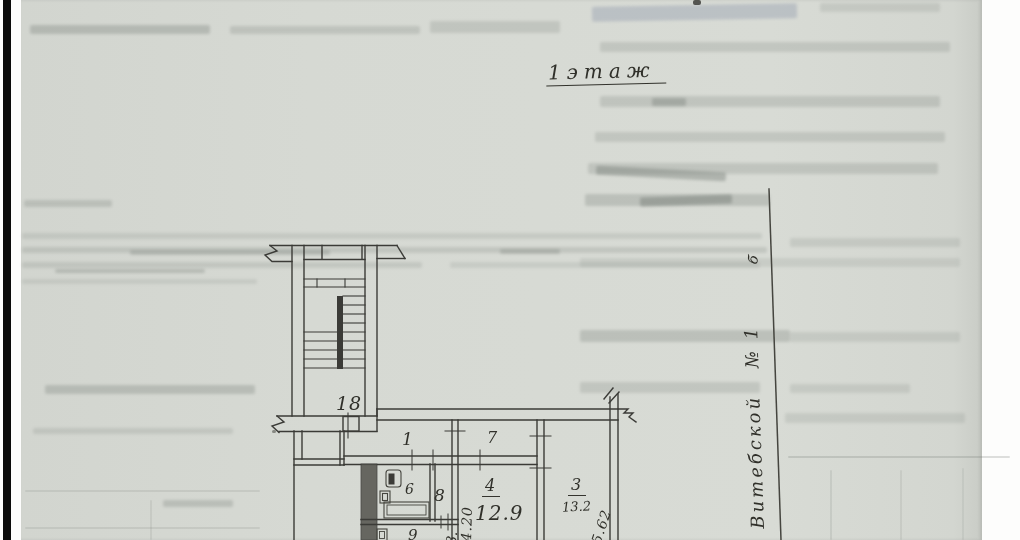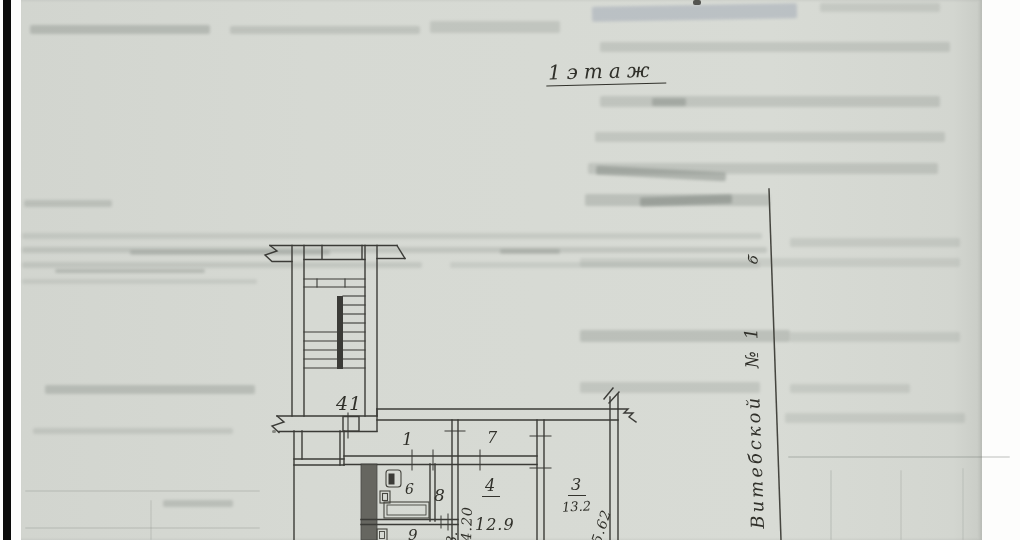--- a/index.html
+++ b/index.html
@@ -171,34 +171,34 @@
         <rect x="379.5" y="531.5" width="5" height="7" stroke-width=".9"></rect>
       </g>
 
       <path d="M769,189 L781,540" stroke="#45453f" stroke-width="1.5"></path>
     </g>
   </svg>
 
   <div class="lbl" style="left:546px;top:61px;font-size:20px;letter-spacing:6px;transform:rotate(-1.5deg);
               border-bottom:1.7px solid #32322c;padding:0 10px 3px 2px;">1этаж</div>
 
-  <div class="lbl" style="left:336px;top:394px;font-size:19px;letter-spacing:1px;">41</div>
+  <div class="lbl" style="left:336px;top:394px;font-size:19px;letter-spacing:1px;">18</div>
 
   <div class="lbl" style="left:402px;top:431px;font-size:17px;">1</div>
 
   <div class="lbl" style="left:487px;top:430px;font-size:16px;">7</div>
 
   <div class="lbl" style="left:405px;top:482px;font-size:14px;">6</div>
 
   <div class="lbl" style="left:434px;top:487px;font-size:17px;">8</div>
 
   <div class="lbl" style="left:482px;top:478px;font-size:16px;">
     <span class="u">4</span>
   </div>
-  <div class="lbl" style="left:475px;top:517px;font-size:16px;letter-spacing:1px;text-align:center;">12.9</div>
+  <div class="lbl" style="left:475px;top:503px;font-size:20px;letter-spacing:1px;text-align:center;">12.9</div>
 
   <div class="lbl" style="left:568px;top:477px;font-size:16px;">
     <span class="u">3</span>
   </div>
   <div class="lbl" style="left:562px;top:500px;font-size:13px;transform:rotate(-3deg);">13.2</div>
 
   <div class="lbl" style="left:408px;top:528px;font-size:15px;">9</div>
 
   <div class="lbl rot" style="left:459px;top:541px;font-size:14px;transform:rotate(-88deg);letter-spacing:1px;">4.20</div>
 

